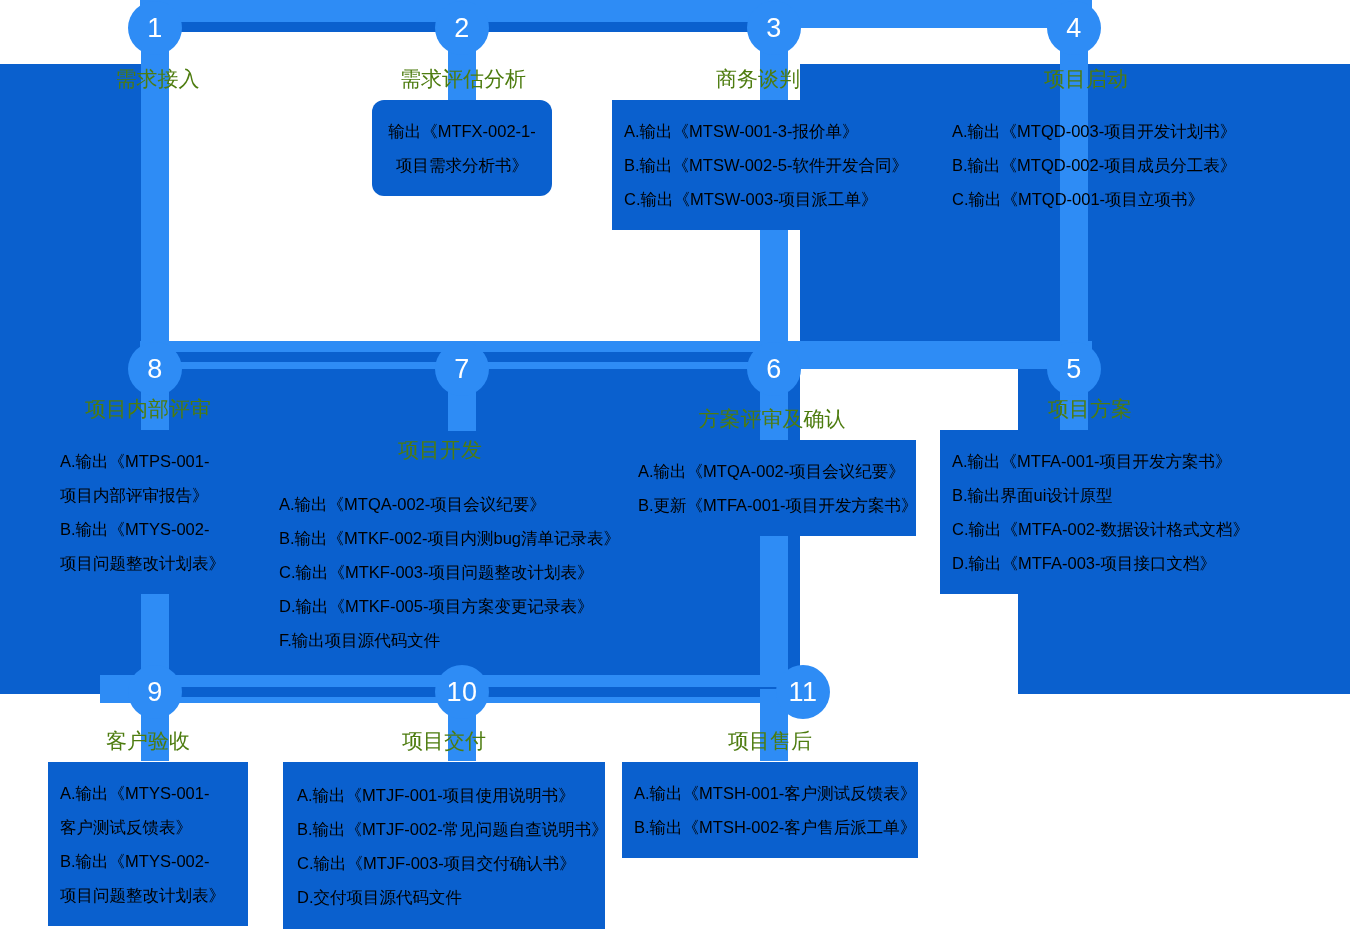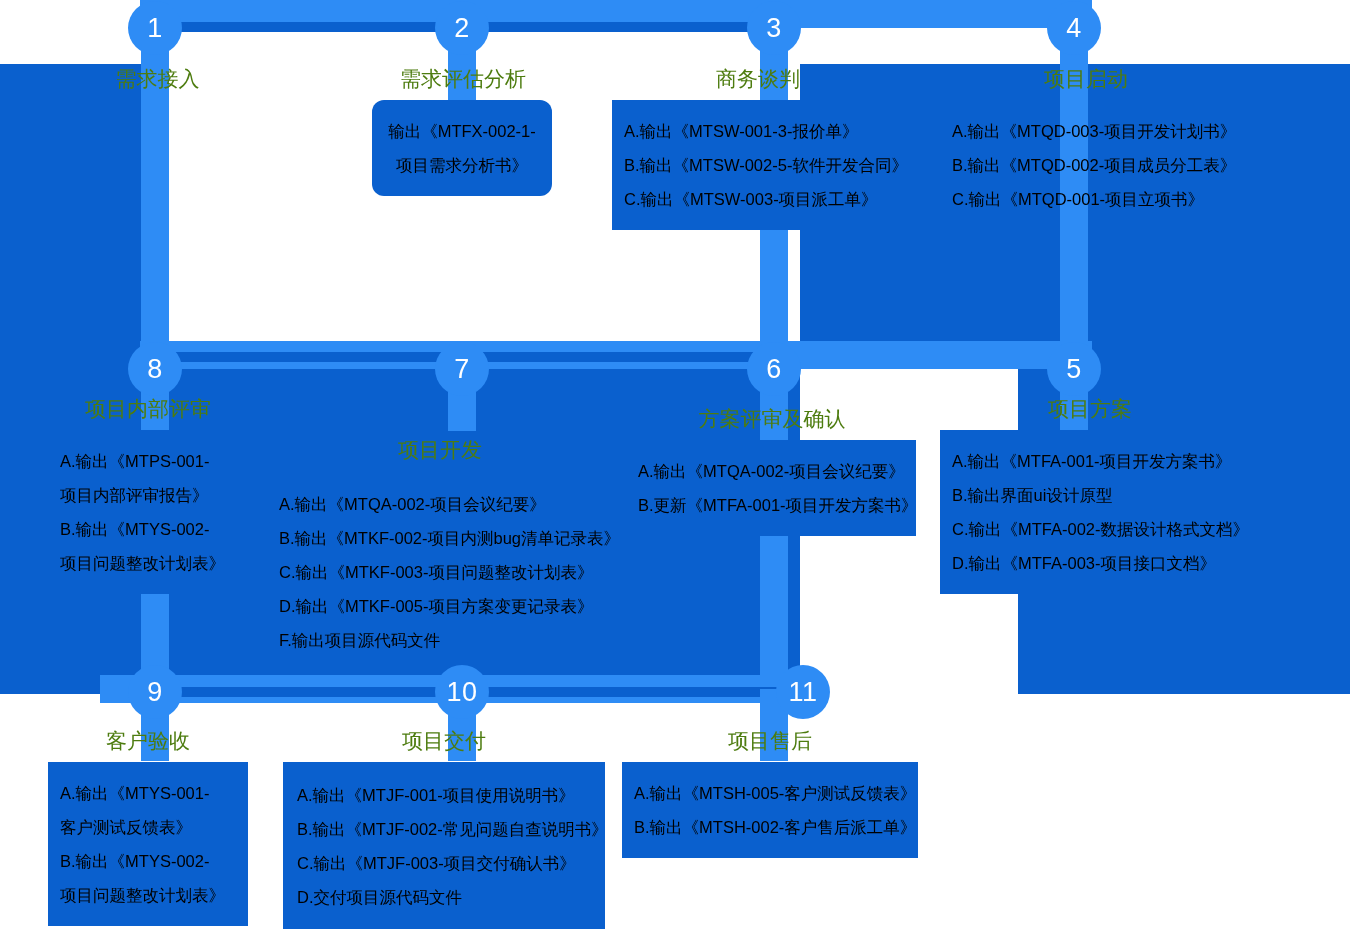--- a/index.html
+++ b/index.html
@@ -218,18 +218,18 @@
       <div class="bullet">A.输出《MTJF-001-项目使用说明书》</div>
       <div class="bullet">B.输出《MTJF-002-常见问题自查说明书》</div>
       <div class="bullet">C.输出《MTJF-003-项目交付确认书》</div>
       <div class="bullet">D.交付项目源代码文件</div>
     </div>
   </div>
 
   <div class="step" style="left:622px;top:728px;width:296px;">
     <div class="step-title">项目售后</div>
     <div class="step-body" style="width:296px;padding:14px 12px;">
-      <div class="bullet">A.输出《MTSH-005-客户测试反馈表》</div>
+      <div class="bullet">A.输出《MTSH-001-客户测试反馈表》</div>
       <div class="bullet">B.输出《MTSH-002-客户售后派工单》</div>
     </div>
   </div>
 
 </div>
 
 </body></html>

